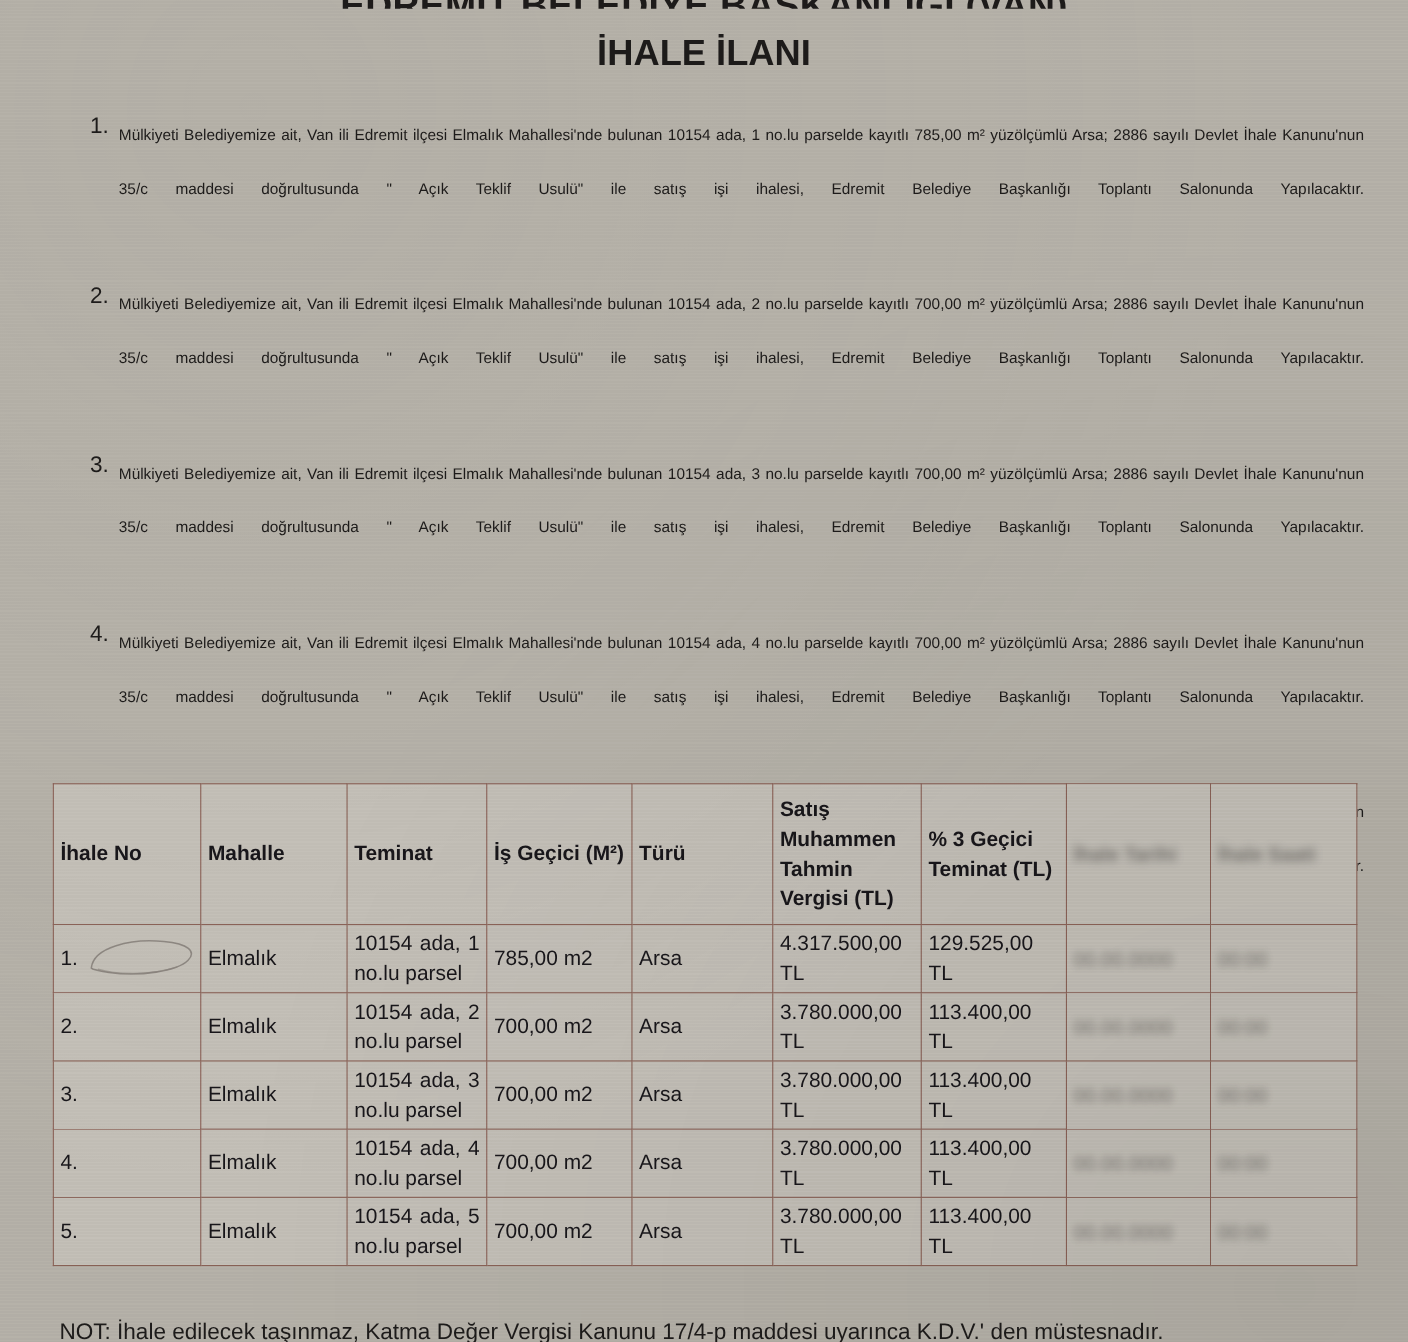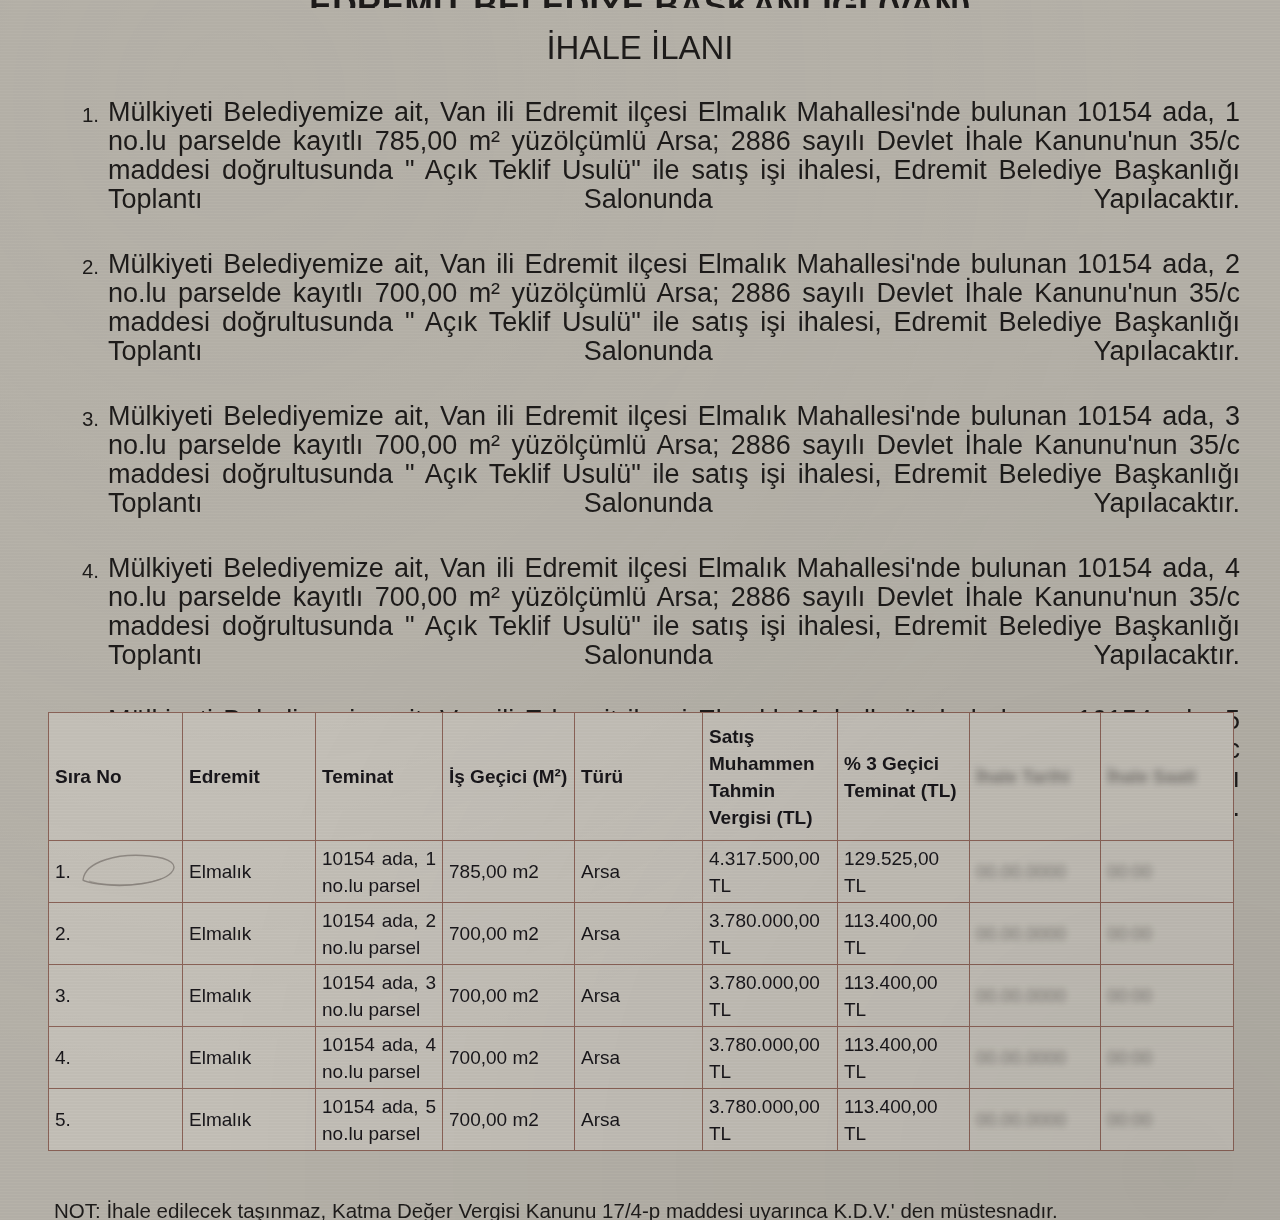--- a/index.html
+++ b/index.html
@@ -60,21 +60,21 @@
     top: -12px;
   }
   .dept-title {
     font-size: 31px;
     font-weight: bold;
     margin: 6px 0 0 0;
     line-height: 1.18;
   }
   .doc-title {
     font-size: 33px;
-    font-weight: normal;
+    font-weight: bold;
     margin: 9px 0 0 0;
     line-height: 1.18;
   }
 
   
   .clauses {
     margin: 30px 0 0 0;
     padding: 0 40px 0 78px;
   }
   .clause {
@@ -86,22 +86,22 @@
     flex: 0 0 auto;
     width: 30px;
     font-size: 20.5px;
     line-height: 34.5px;
     text-align: right;
     padding-right: 9px;
     box-sizing: border-box;
   }
   .clause-text {
     flex: 1 1 auto;
-    font-size: 27px;
-    line-height: 29px;
+    font-size: 14px;
+    line-height: 49px;
     text-align: justify;
     text-justify: inter-word;
     hyphens: none;
     word-spacing: .5px;
   }
   .clause-text:after {
     content: "";
     display: inline-block;
     width: 100%;
   }
@@ -242,24 +242,24 @@
         <col style="width:128px">
         <col style="width:135px">
         <col style="width:132px">
         <col style="width:131px">
         <col style="width:133px">
       </colgroup>
 
       <thead>
         <tr>
           <th class="tall-head">
-            <span class="hdr-stack">Sıra No</span>
-          </th>
-          <th class="tall-head">
-            <span class="hdr-stack">Edremit</span>
+            <span class="hdr-stack">İhale No</span>
+          </th>
+          <th class="tall-head">
+            <span class="hdr-stack">Mahalle</span>
           </th>
           <th class="tall-head">
             <span class="hdr-stack">Teminat</span>
           </th>
           <th class="tall-head">
             <span class="hdr-stack">İş Geçici (M²)</span>
           </th>
           <th class="tall-head">
             <span class="hdr-stack">Türü</span>
           </th>

